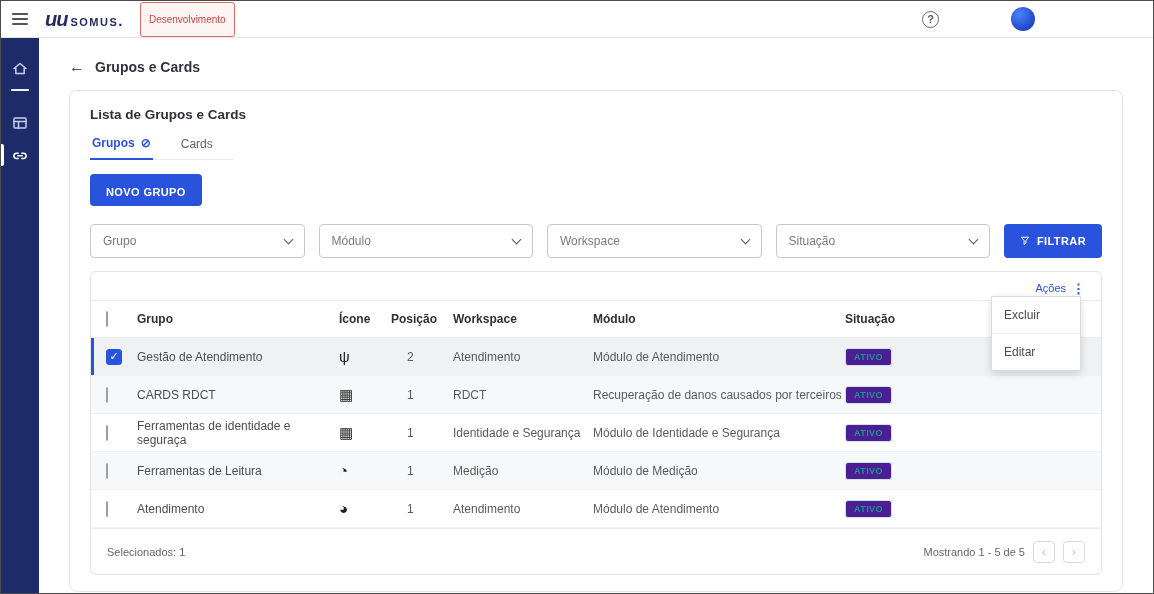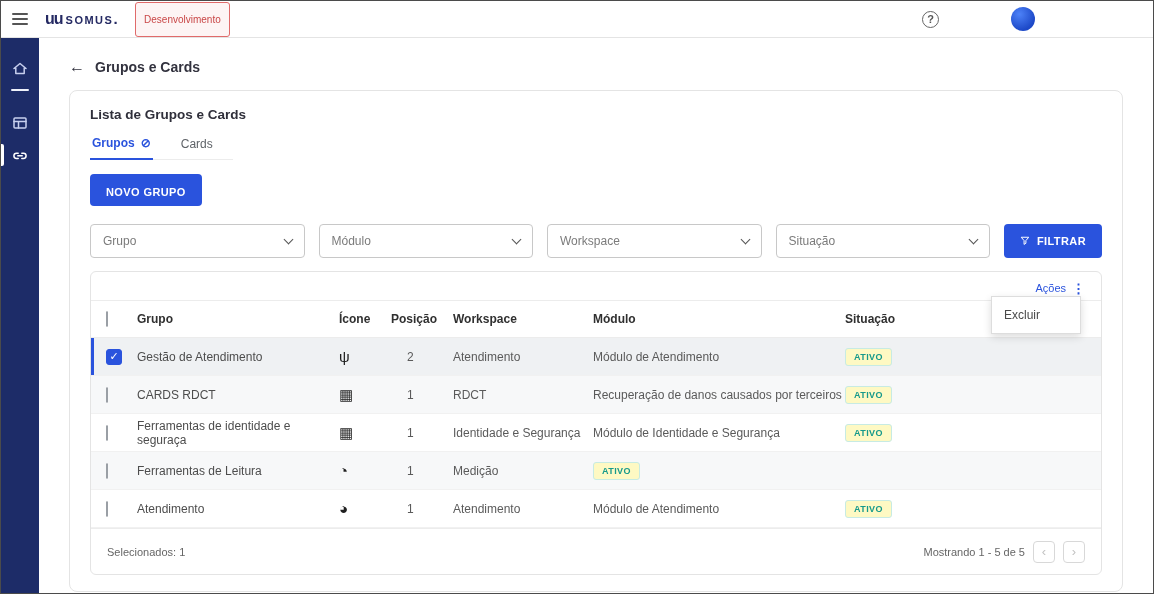--- a/index.html
+++ b/index.html
@@ -5,21 +5,21 @@
   * { box-sizing: border-box; margin: 0; padding: 0; }
   body { font-family: "Liberation Sans", sans-serif; background: #fff; }
   .window { width: 1154px; height: 594px; border: 1px solid #4b4b4b; background: #fff; overflow: hidden; display: flex; flex-direction: column; }
 
   
   .topbar { height: 37px; border-bottom: 1px solid #e4e4e4; display: flex; align-items: center; justify-content: space-between; padding-left: 10px; flex: 0 0 auto; }
   .tb-left { display: flex; align-items: center; gap: 16px; }
   .hamburger { width: 18px; display: flex; flex-direction: column; gap: 3px; cursor: pointer; padding: 3px 1px; }
   .hamburger div { height: 2px; background: #555; border-radius: 1px; }
   .logo { font-weight: bold; color: #252a63; font-size: 15px; display: flex; align-items: baseline; gap: 3px; cursor: default; }
-  .logo-mark { letter-spacing: -1px; font-size: 16px; }
+  .logo-mark { font-style: italic; letter-spacing: -1px; font-size: 20px; }
   .logo-text { font-variant: small-caps; letter-spacing: 1.5px; }
   .env-chip { border: 1px solid #e06a6a; color: #c94747; background: #fdf4f4; font-size: 10px; padding: 11px 8px; border-radius: 3px; }
   .tb-right { display: flex; align-items: center; gap: 72px; margin-right: 118px; }
   .help { width: 17px; height: 17px; border: 1.5px solid #666; border-radius: 50%; color: #555; font-size: 11px; display: flex; align-items: center; justify-content: center; font-weight: bold; cursor: pointer; }
   .avatar { width: 24px; height: 24px; border-radius: 50%; background: radial-gradient(circle at 35% 30%, #4d82f8, #1d49c8 70%); cursor: pointer; }
 
   
   .body-row { flex: 1; display: flex; min-height: 0; }
   .sidebar { width: 38px; background: #1d2c68; display: flex; flex-direction: column; align-items: center; padding-top: 14px; flex: 0 0 auto; }
   .side-item { width: 100%; display: flex; justify-content: center; padding: 7px 0; position: relative; cursor: pointer; }
@@ -56,21 +56,21 @@
   .thead { height: 38px; border-top: 1px solid #ececec; border-bottom: 1px solid #ececec; font-size: 12px; font-weight: bold; color: #303030; }
   .tr { height: 38px; font-size: 12px; color: #5a5a5a; border-bottom: 1px solid #f1f1f1; }
   .tr:last-of-type { border-bottom: none; }
   .tr.alt { background: #f7f8f9; }
   .tr.selected { background: #eff1f3; box-shadow: inset 3px 0 0 #2a53dd; }
   .cell-grupo { color: #4d4d4d; }
   .icon-cell { font-size: 15px; color: #1f1f1f; }
   .num { padding-left: 16px; }
   .checkbox { width: 16px; height: 16px; border: 1.5px solid #9a9fa5; border-radius: 3px; margin-left: 15px; cursor: pointer; background: #fff; }
   .checkbox.checked { background: #2a53dd; border-color: #2a53dd; color: #fff; display: flex; align-items: center; justify-content: center; font-size: 11px; }
-  .badge { display: inline-block; font-size: 9px; font-weight: bold; letter-spacing: .4px; color: #16998b; background: #fef9c3; border: 1px solid #c7ebe3; border-radius: 3px; padding: 3px 8px; }
+  .badge { display: inline-block; font-size: 9px; font-weight: bold; letter-spacing: .4px; color: #16998b; background: #4c1d95; border: 1px solid #c7ebe3; border-radius: 3px; padding: 3px 8px; }
 
   .tfoot { height: 46px; display: flex; align-items: center; justify-content: space-between; padding: 8px 16px; border-top: 1px solid #ececec; font-size: 11px; color: #666; }
   .pager { display: flex; align-items: center; gap: 8px; }
   .pg-btn { width: 22px; height: 22px; border: 1px solid #d8d8d8; border-radius: 4px; display: flex; align-items: center; justify-content: center; color: #c2c2c2; font-size: 13px; cursor: pointer; background: #fff; }
 
   .menu { position: absolute; top: 24px; right: 20px; width: 90px; background: #fff; border: 1px solid #ddd; box-shadow: 0 3px 8px rgba(0,0,0,.14); z-index: 10; }
   .menu-item { padding: 11px 12px; font-size: 12px; color: #4a4a4a; cursor: pointer; background: #fff; }
   .menu-item + .menu-item { border-top: 1px solid #eee; }
 </style>
 </head>
@@ -166,20 +166,21 @@
         </div>
 
         <div class="table-card">
           <div class="actions-bar">
             <span class="actions-label">Ações</span>
             <span class="kebab">⋮</span>
           </div>
 
           <div class="menu">
             <div class="menu-item">Excluir</div>
+            <div class="menu-item">Editar</div>
           </div>
 
           <div class="trow thead">
             <div><span class="checkbox"></span></div>
             <div>Grupo</div>
             <div>Ícone</div>
             <div>Posição</div>
             <div>Workspace</div>
             <div>Módulo</div>
             <div>Situação</div>
@@ -218,20 +219,21 @@
             <div>Módulo de Identidade e Segurança</div>
             <div><span class="badge">ATIVO</span></div>
           </div>
 
           <div class="trow tr alt">
             <div><span class="checkbox"></span></div>
             <div class="cell-grupo">Ferramentas de Leitura</div>
             <div class="icon-cell">◔</div>
             <div class="num">1</div>
             <div>Medição</div>
+            <div>Módulo de Medição</div>
             <div><span class="badge">ATIVO</span></div>
           </div>
 
           <div class="trow tr">
             <div><span class="checkbox"></span></div>
             <div class="cell-grupo">Atendimento</div>
             <div class="icon-cell">◕</div>
             <div class="num">1</div>
             <div>Atendimento</div>
             <div>Módulo de Atendimento</div>

